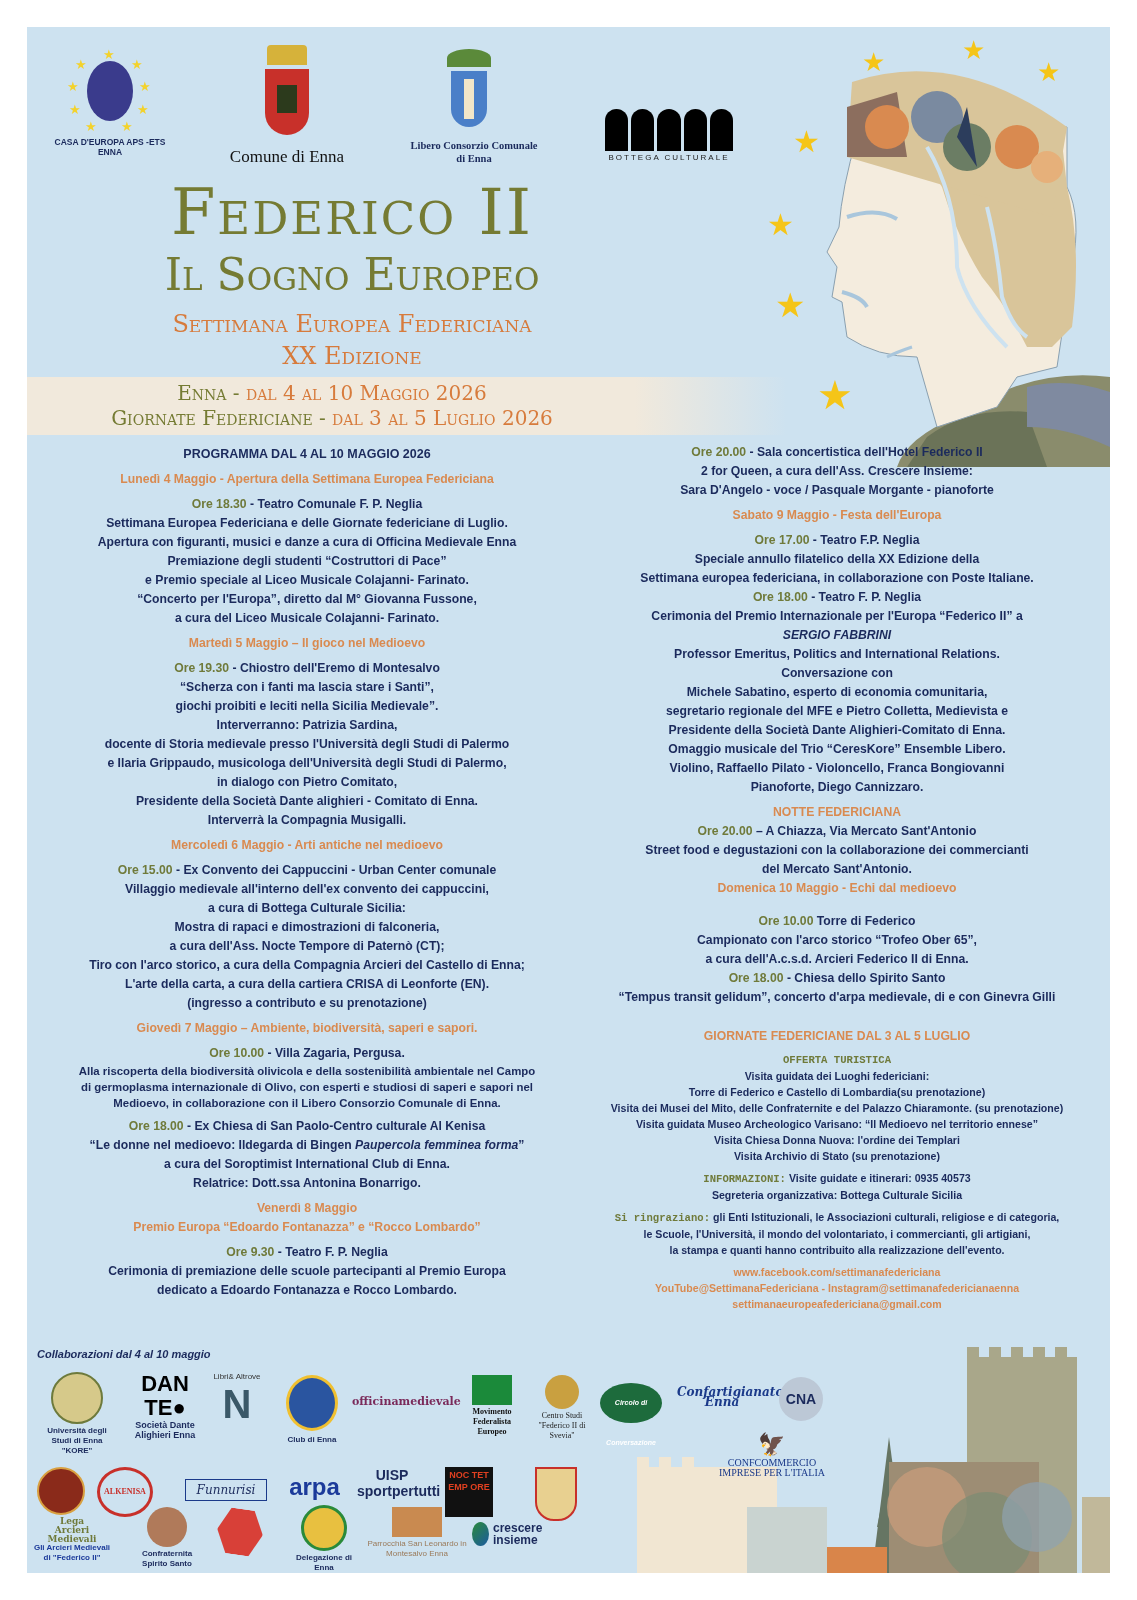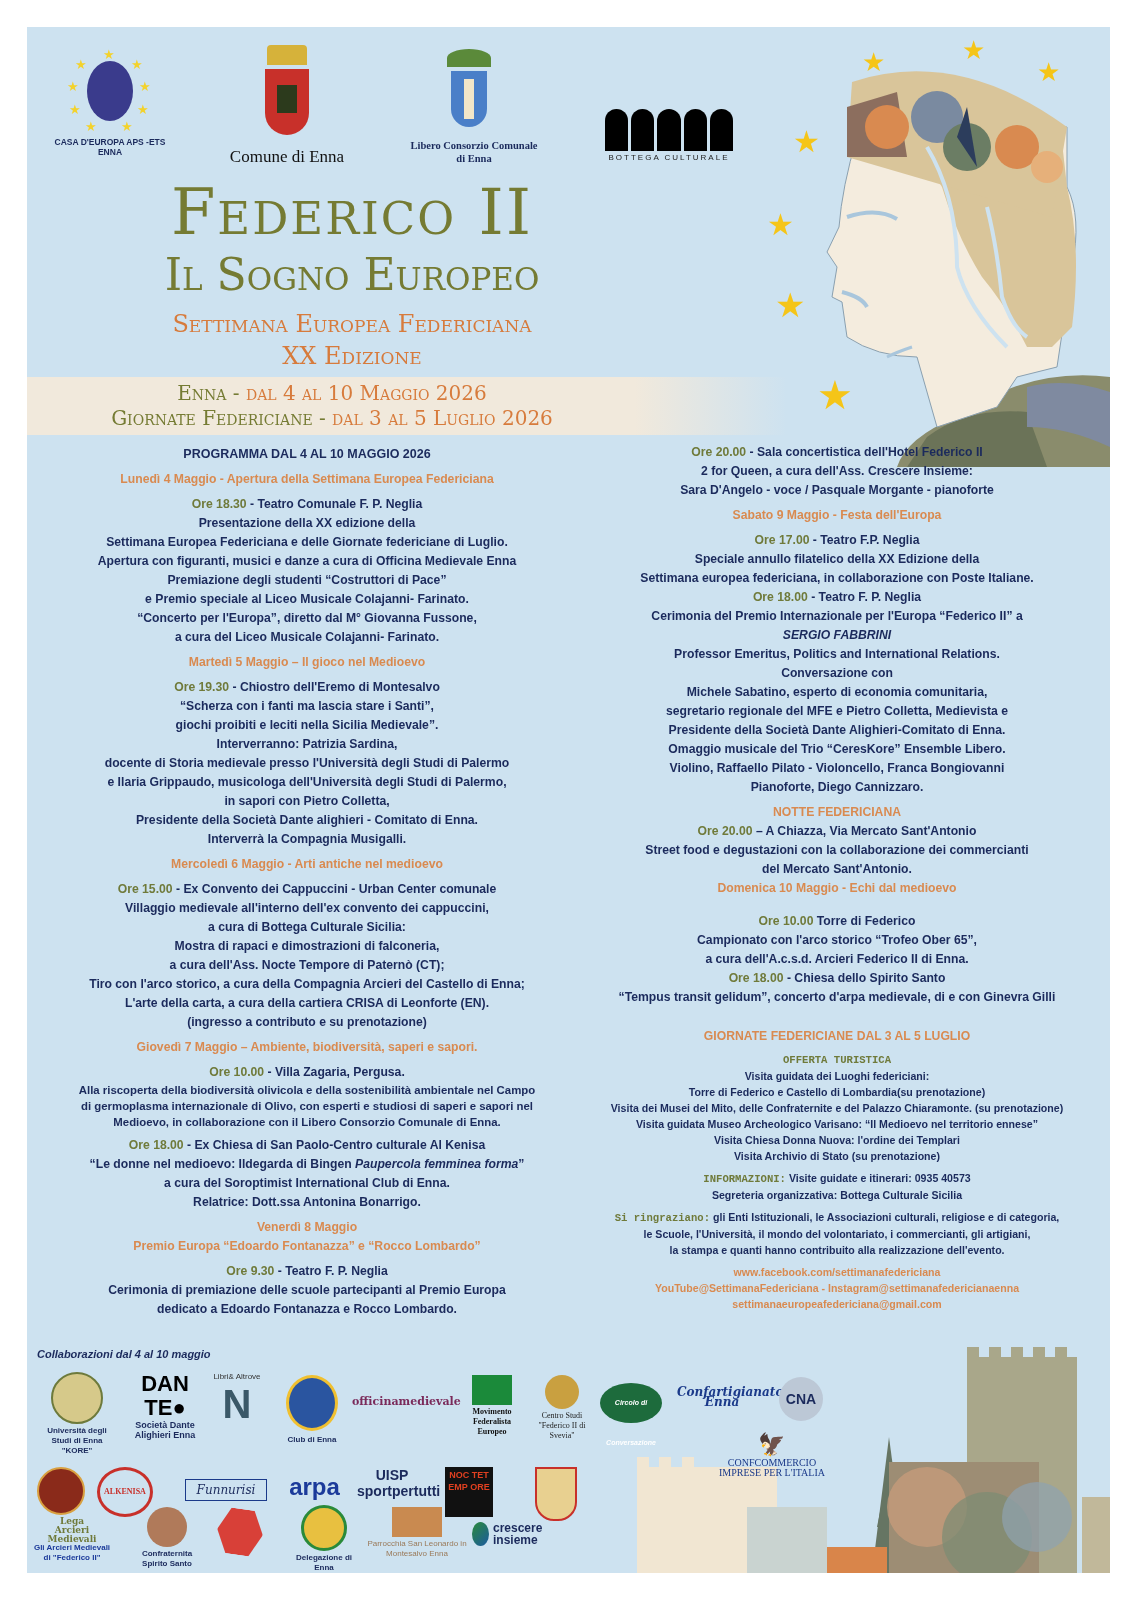--- a/index.html
+++ b/index.html
@@ -120,38 +120,37 @@
   <div class="band"></div>
   <div class="d1"><span class="a">Enna - </span><span class="b">dal 4 al 10 Maggio 2026</span></div>
   <div class="d2"><span class="a">Giornate Federiciane - </span><span class="b">dal 3 al 5 Luglio 2026</span></div>
 
   <div class="col" style="left:20px;top:418px;width:520px;">
     <div style="font-size:12.5px;margin-bottom:6px;">PROGRAMMA DAL 4  AL 10 MAGGIO 2026</div>
 
     <div class="day">Lunedì 4 Maggio - Apertura della Settimana Europea Federiciana</div>
     <div>
       <div><span class="time">Ore 18.30</span><span> - Teatro Comunale F. P. Neglia</span></div>
-      <div>Presentazione della XX edizione della</div>
       <div>Settimana Europea Federiciana e delle Giornate federiciane di Luglio.</div>
       <div>Apertura con figuranti, musici e danze a cura di Officina Medievale Enna</div>
       <div>Premiazione degli studenti “Costruttori di Pace”</div>
       <div>e Premio speciale al Liceo Musicale Colajanni- Farinato.</div>
       <div>“Concerto per l'Europa”, diretto dal M° Giovanna Fussone,</div>
       <div>a cura del Liceo Musicale Colajanni- Farinato.</div>
     </div>
 
     <div class="day">Martedì 5  Maggio – Il gioco nel Medioevo</div>
     <div>
       <div><span class="time">Ore 19.30</span><span> - Chiostro dell'Eremo di Montesalvo</span></div>
       <div>“Scherza con i fanti ma lascia stare i Santi”,</div>
       <div>giochi proibiti e leciti nella Sicilia Medievale”.</div>
       <div>Interverranno: Patrizia Sardina,</div>
       <div>docente di Storia medievale presso l'Università degli Studi di Palermo</div>
       <div>e Ilaria Grippaudo, musicologa dell'Università degli Studi di Palermo,</div>
-      <div>in sapori con Pietro Colletta,</div>
+      <div>in dialogo con Pietro Comitato,</div>
       <div>Presidente della Società Dante alighieri - Comitato di Enna.</div>
       <div>Interverrà la Compagnia Musigalli.</div>
     </div>
 
     <div class="day">Mercoledì  6 Maggio - Arti antiche nel medioevo</div>
     <div>
       <div><span class="time">Ore 15.00</span><span> - Ex Convento dei Cappuccini - Urban Center comunale</span></div>
       <div>Villaggio medievale all'interno dell'ex convento dei cappuccini,</div>
       <div>a cura di Bottega Culturale Sicilia:</div>
       <div>Mostra di rapaci e dimostrazioni di falconeria,</div>

